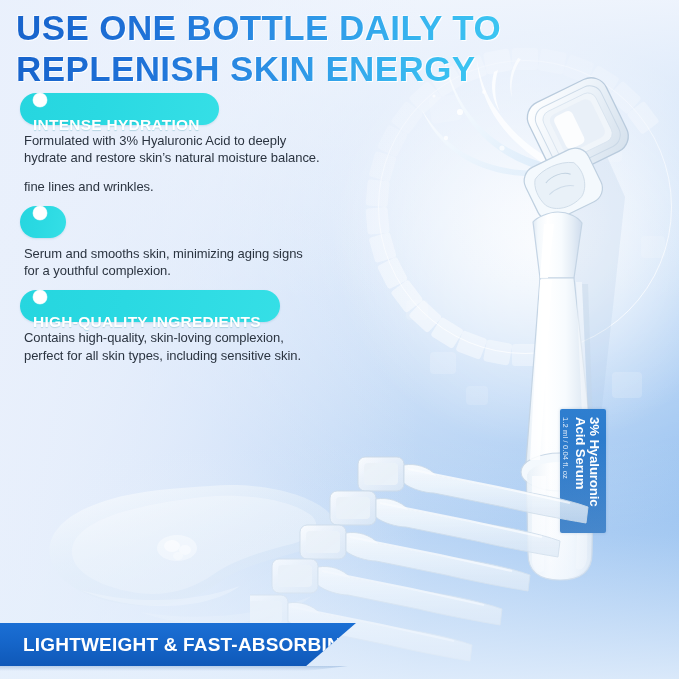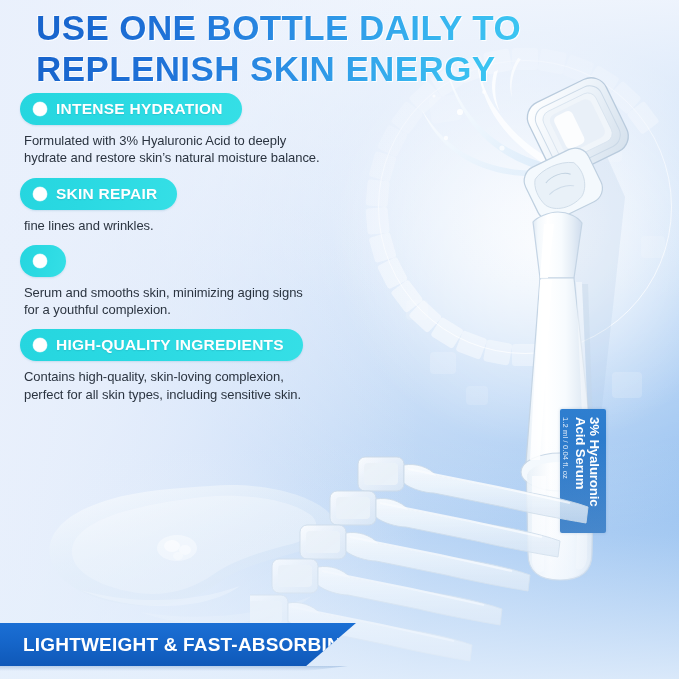--- a/index.html
+++ b/index.html
@@ -67,21 +67,21 @@
 
   
   .soft-sq {
     position:absolute;
     background:rgba(255,255,255,0.38);
     border-radius:4px;
   }
 
   
   .headline {
-    position:absolute; left:36px; top:8px; width:480px;
+    position:absolute; left:16px; top:8px; width:480px;
     font-size:35px;
     font-weight:bold;
     line-height:1.16;
     letter-spacing:0.4px;
     text-transform:uppercase;
     font-stretch:condensed;
   }
   .headline .hl-line { display:block; white-space:nowrap; }
   .hl-line span {
     background:linear-gradient(96deg, #1763cc 0%, #1f72d8 28%, #2d93e6 58%, #37b4ef 82%, #3cc6f2 100%);
@@ -92,28 +92,29 @@
     filter:drop-shadow(1.6px 1.6px 0 rgba(255,255,255,0.95))
            drop-shadow(-0.8px -0.8px 0 rgba(255,255,255,0.7));
   }
 
   
   .features { position:absolute; left:0; top:93px; width:470px; }
   .feature { position:relative; margin-bottom:11px; }
 
   .pill {
     display:inline-flex;
-    align-items:center;
+    align-items:flex-start;
     gap:9px;
     height:32px;
     padding:0 19px 0 13px;
     margin-left:20px;
     border-radius:17px;
     background:linear-gradient(100deg, #26d6df 0%, #2ad9e2 40%, #35dfe6 100%);
     box-shadow:0 1px 2px rgba(40,120,160,0.16);
+    flex-direction:column;
   }
   .pill-dot {
     width:14px; height:14px; border-radius:50%;
     background:#ffffff; flex:none;
     box-shadow:0 0 0 0.5px rgba(255,255,255,0.6);
   }
   .pill-label {
     color:#ffffff;
     font-size:15.5px;
     font-weight:bold;
@@ -425,24 +426,20 @@
         <span class="pill-dot"></span>
         <span class="pill-label">INTENSE HYDRATION</span>
       </div>
       <div class="feature-desc">
         <span>Formulated with 3% Hyaluronic Acid to deeply</span>
         <span>hydrate and restore skin’s natural moisture balance.</span>
       </div>
     </div>
 
     <div class="feature">
-      <div class="pill">
-        <span class="pill-dot"></span>
-        <span class="pill-label">SKIN REPAIR</span>
-      </div>
       <div class="feature-desc">
         <span>fine lines and wrinkles.</span>
       </div>
     </div>
 
     <div class="feature">
       <div class="pill">
         <span class="pill-dot"></span>
       </div>
       <div class="feature-desc">

